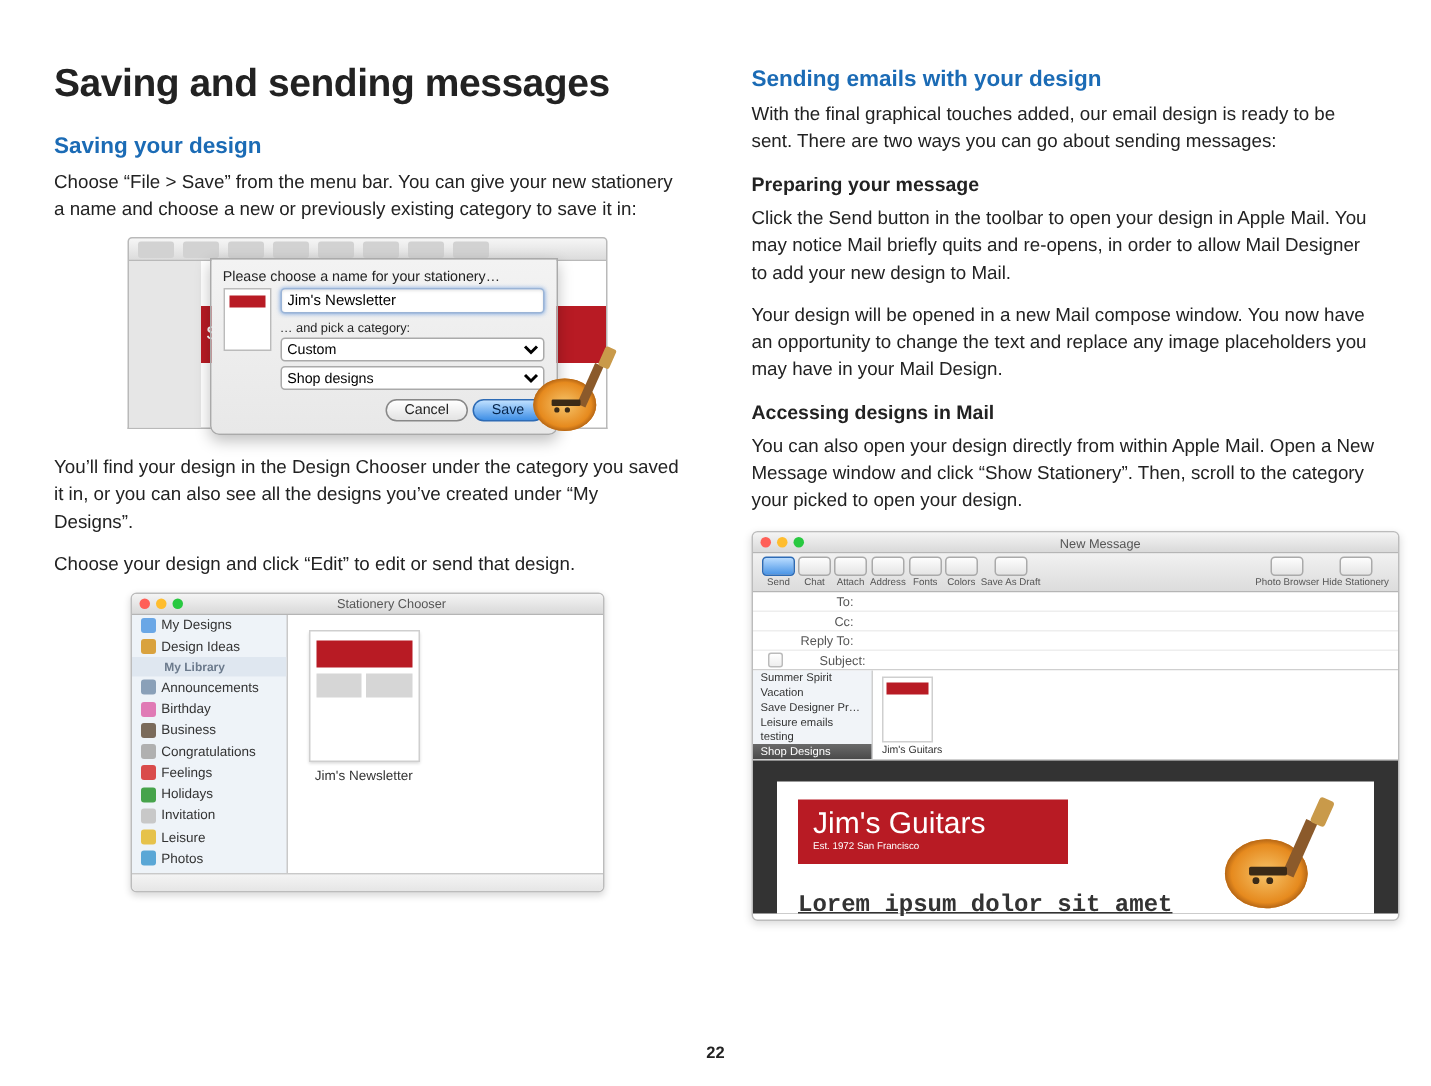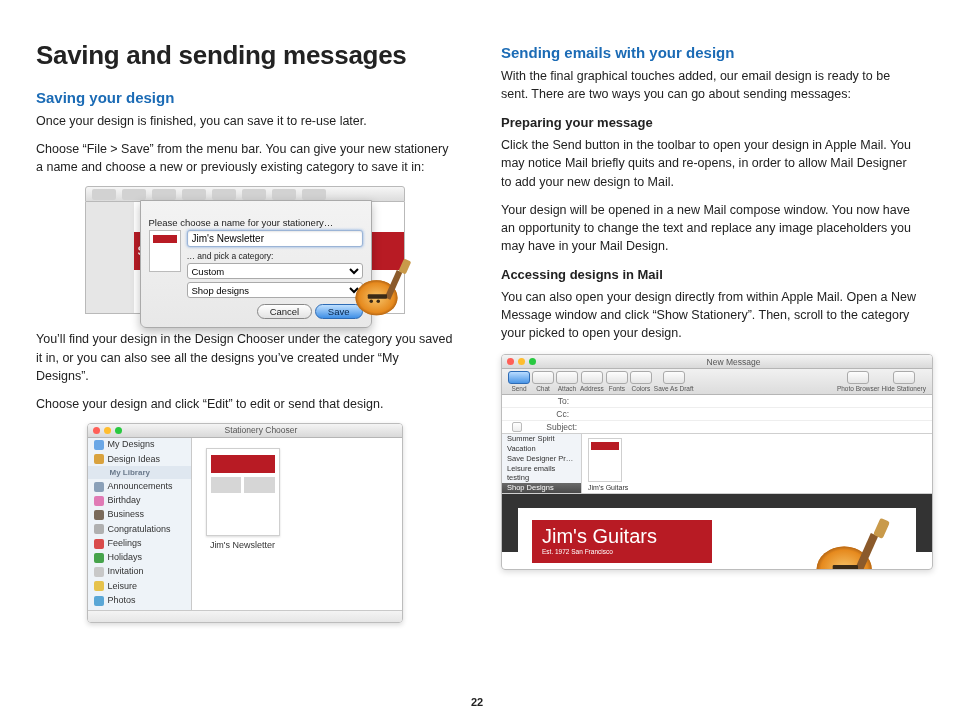--- a/index.html
+++ b/index.html
@@ -30,21 +30,21 @@
   }
   .fig1 .toolbar span { width: 24px; height: 11px; background: #d2d2d2; border-radius: 2px; }
   .fig1 .body { display: flex; height: 112px; border: 1px solid #b9b9b9; border-top: none; background:#fff; position: relative; overflow: visible; }
   .fig1 .leftstrip { width: 48px; background: #e6e6e6; }
   .fig1 .redband { height: 38px; margin-top: 30px; background: #b81b24; color:#fff; font-family: Impact, "Arial Black", sans-serif; font-size: 16px; line-height: 36px; padding-left: 4px; overflow: hidden; }
   .fig1 .sheet {
     position: absolute; left: 54px; top: -2px;
     width: 232px; background: linear-gradient(#f3f3f3,#e8e8e8);
     border: 1px solid #aaa; border-radius: 0 0 6px 6px;
     box-shadow: 0 4px 10px rgba(0,0,0,.25);
-    padding: 16px 8px 8px; font-size: 9.5px;
+    padding: 6px 8px 8px; font-size: 9.5px;
   }
   .fig1 .sheet .row { display: flex; gap: 6px; align-items: flex-start; margin-bottom: 4px; }
   .fig1 .thumb { width: 32px; height: 42px; border: 1px solid #bbb; background:#fff; position: relative; }
   .fig1 .thumb::after { content:""; position:absolute; top:4px; left:3px; right:3px; height:8px; background:#b81b24; }
   .fig1 .fields { flex: 1; }
   .fig1 .lbl { margin-bottom: 2px; }
   .fig1 input[type=text] {
     width: 100%; font-size: 10px; padding: 2px 4px;
     border: 1px solid #9bb4d6; border-radius: 3px;
     box-shadow: inset 0 1px 2px rgba(0,0,0,.1), 0 0 3px rgba(80,140,220,.7);
@@ -78,21 +78,21 @@
   .fig2 .content{flex:1;background:#fff;position:relative;}
   .fig2 .card{position:absolute;left:14px;top:10px;width:74px;}
   .fig2 .card .th{height:88px;border:1px solid #cfcfcf;box-shadow:0 1px 2px rgba(0,0,0,.15);background:#fff;position:relative;}
   .fig2 .card .th .band{height:18px;background:#b81b24;margin:6px 4px 0;}
   .fig2 .card .th .row2{display:flex;gap:3px;margin:4px 4px 0;}
   .fig2 .card .th .row2 span{flex:1;height:16px;background:#d6d6d6;}
   .fig2 .card .cap{text-align:center;margin-top:4px;font-size:9px;}
   .fig2 .footer{height:14px;border-top:1px solid #c9c9c9;background:linear-gradient(#f4f4f4,#e3e3e3);}
 
   
-  .fig3{width:432px;height:216px;border:1px solid #bcbcbc;border-radius:4px;overflow:hidden;box-shadow:0 2px 6px rgba(0,0,0,.15);margin:12px auto 0;font-family:"Lucida Grande",Arial,sans-serif;font-size:9px;color:#333;}
+  .fig3{width:432px;height:260px;border:1px solid #bcbcbc;border-radius:4px;overflow:hidden;box-shadow:0 2px 6px rgba(0,0,0,.15);margin:12px auto 0;font-family:"Lucida Grande",Arial,sans-serif;font-size:9px;color:#333;}
   .fig3 .titlebar{height:14px;background:linear-gradient(#f4f4f4,#d9d9d9);border-bottom:1px solid #b5b5b5;display:flex;align-items:center;gap:4px;padding:0 5px;}
   .fig3 .titlebar .dot{width:7px;height:7px;border-radius:50%;}
   .fig3 .titlebar .r{background:#ff5f57}.fig3 .titlebar .y{background:#ffbd2e}.fig3 .titlebar .g{background:#28c940}
   .fig3 .titlebar .ttl{flex:1;text-align:center;font-size:8.5px;color:#555;}
   .fig3 .toolbar{height:26px;border-bottom:1px solid #b5b5b5;background:linear-gradient(#f1f1f1,#dcdcdc);display:flex;align-items:center;padding:0 6px;gap:2px;}
   .fig3 .tb{display:flex;flex-direction:column;align-items:center;font-size:6.5px;color:#555;}
   .fig3 .tb .b{width:22px;height:13px;border:1px solid #aaa;border-radius:3px;background:linear-gradient(#fdfdfd,#e5e5e5);margin-bottom:1px;display:flex;align-items:center;justify-content:center;}
   .fig3 .tb .b.send{border-color:#2d6bb5;background:linear-gradient(#b9dcff,#4a95e6);}
   .fig3 .tbgap{flex:1;}
   .fig3 .headers{border-bottom:1px solid #cfcfcf;background:#fff;}
@@ -139,21 +139,20 @@
         <circle cx="30" cy="54" r="2" fill="#3a2a17"></circle>
     </g>
   </defs>
 </svg>
 
 <div class="columns">
 
   <div class="col">
     <h1>Saving and sending messages</h1>
     <h2>Saving your design</h2>
-    <p>Once your design is finished, you can save it to re-use later.</p>
     <p>Choose “File &gt; Save” from the menu bar. You can give your new stationery a name and choose a new or previously existing category to save it in:</p>
 
     <div class="fig fig1">
       <div class="toolbar">
         <span></span>
           <span></span>
           <span></span>
           <span></span>
           <span></span>
           <span></span>
@@ -326,20 +325,24 @@
       <div class="headers">
         <div class="hrow">
             <span class="hl">To:</span>
             <input style="">
           </div>
         <div class="hrow">
             <span class="hl">Cc:</span>
             <input style="">
           </div>
         <div class="hrow">
+            <span class="hl">Reply To:</span>
+            <input style="">
+          </div>
+        <div class="hrow">
             <span class="eq"></span>
             <span class="hl" style="width:40px">Subject:</span>
             <input style="">
           </div>
       </div>
       <div class="stat">
         <div class="statside">
           <div class="sit">Summer Spirit</div>
           <div class="sit">Vacation</div>
           <div class="sit">Save Designer Pr…</div>

